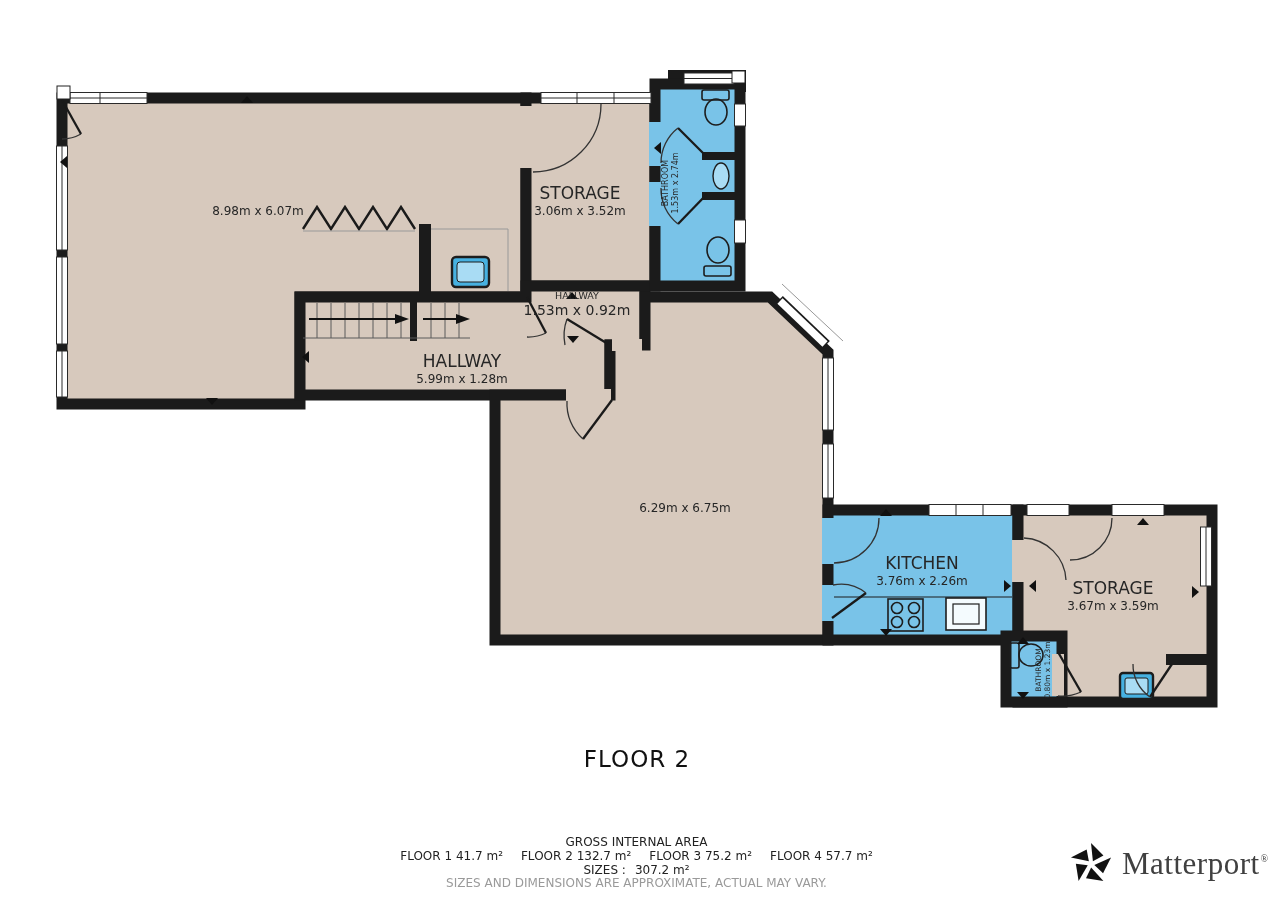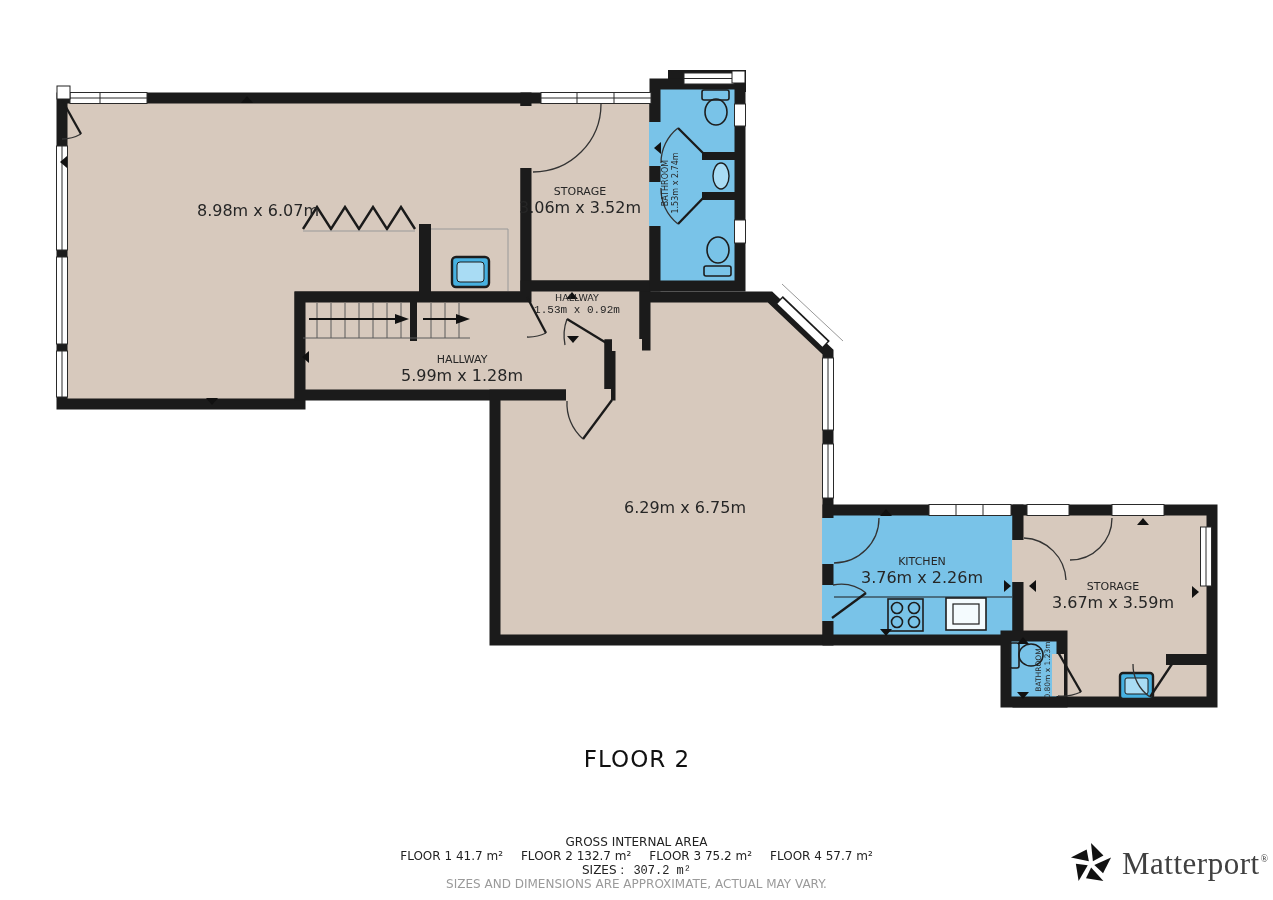--- a/index.html
+++ b/index.html
@@ -1,36 +1,36 @@
 <!DOCTYPE html>
 <html><head>
 <meta charset="utf-8">
 <style>
   html,body{margin:0;padding:0;background:#fff;}
   .canvas{position:relative;width:1273px;height:900px;background:#ffffff;overflow:hidden;
           font-family:"DejaVu Sans",sans-serif;}
   .plan-svg{position:absolute;left:0;top:0;}
   .lbl{position:absolute;transform:translate(-50%,-50%);text-align:center;color:#262626;
        white-space:nowrap;line-height:1.22;}
-  .lbl .nm{font-size:11px;}
-  .lbl .dm{font-size:16px;}
+  .lbl .nm{font-size:17px;}
+  .lbl .dm{font-size:12px;}
   .lbl .nm:empty{display:none;}
   .lbl.sm .nm{font-size:9.5px;}
-  .lbl.sm .dm{font-size:11px;font-family:Liberation Mono, monospace;}
+  .lbl.sm .dm{font-size:14px;}
   .lbl.vert{transform:translate(-50%,-50%) rotate(-90deg);}
   .lbl.vert .nm{font-size:8px;}
   .lbl.vert .dm{font-size:8px;}
   .lbl.vert2 .nm{font-size:7.5px;}
   .lbl.vert2 .dm{font-size:7.5px;}
   .floor-title{position:absolute;left:637px;top:759px;transform:translate(-50%,-50%);
        font-size:23px;color:#111;letter-spacing:1px;}
   .footer{position:absolute;top:836px;left:0;width:100%;text-align:center;font-size:12px;
        color:#222;line-height:13.8px;}
   .footer .item{margin:0 9px;}
-  .footer .tv{margin-left:9px;font-family:Liberation Mono, monospace;}
+  .footer .tv{margin-left:9px;}
   .footer .disclaimer{color:#9a9a9a;}
   .brand{position:absolute;left:1068px;top:840px;display:flex;align-items:center;}
   .brand .wordmark{font-family:"Liberation Serif",serif;font-size:31px;color:#404040;
        margin-left:8px;letter-spacing:0.5px;}
   .brand .reg{font-size:10px;vertical-align:12px;margin-left:1px;}
 </style>
 </head>
 <body>
 
 <div class="canvas">

